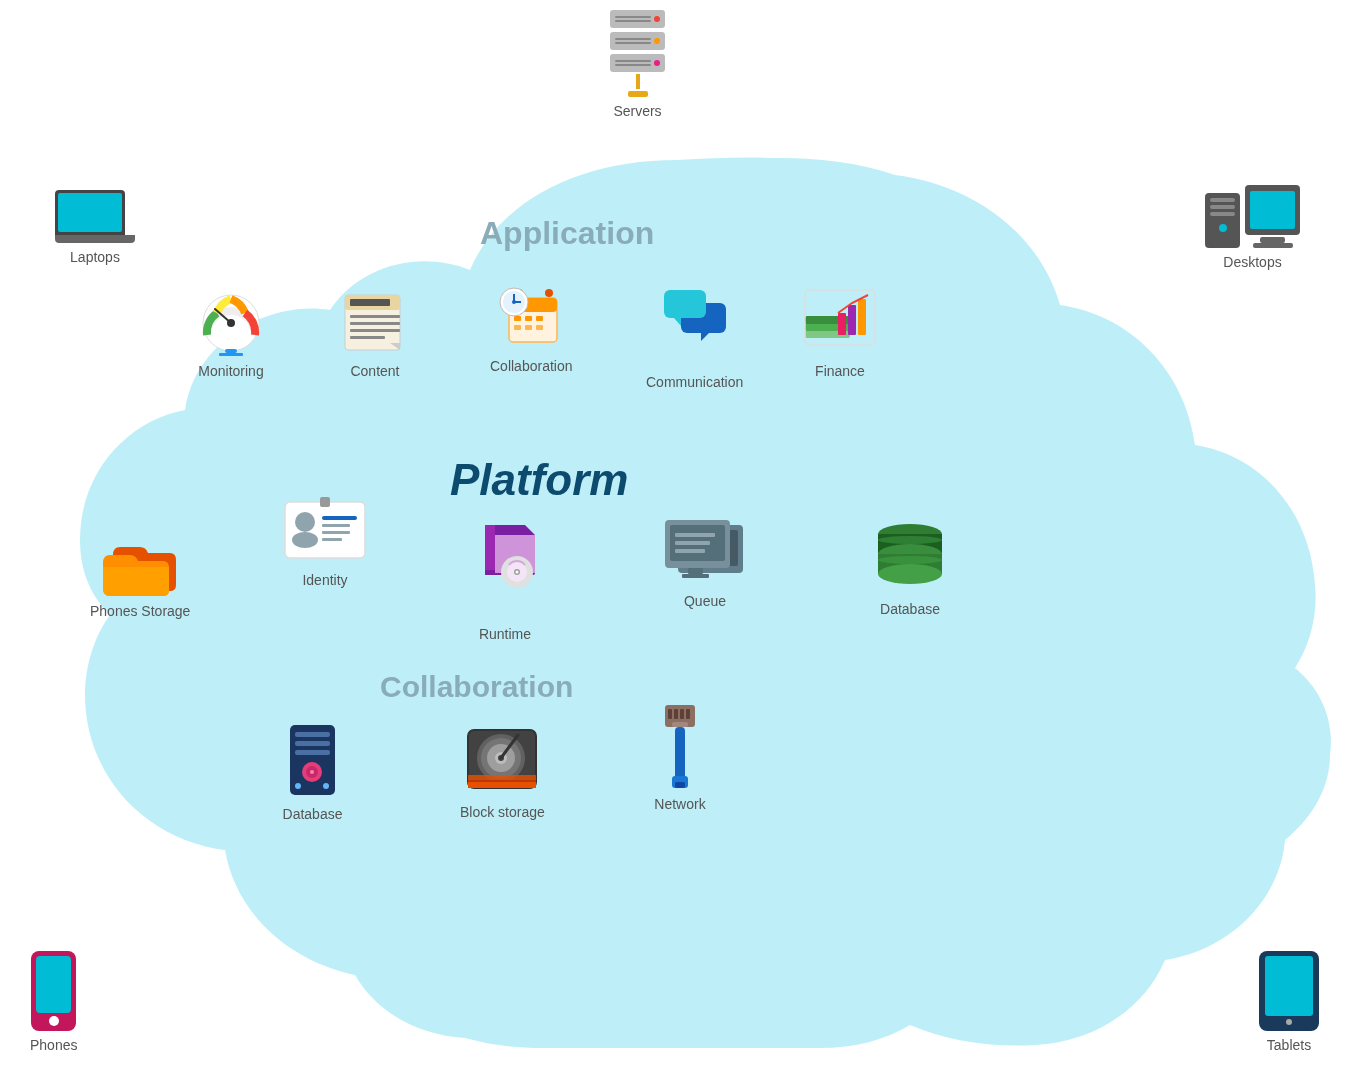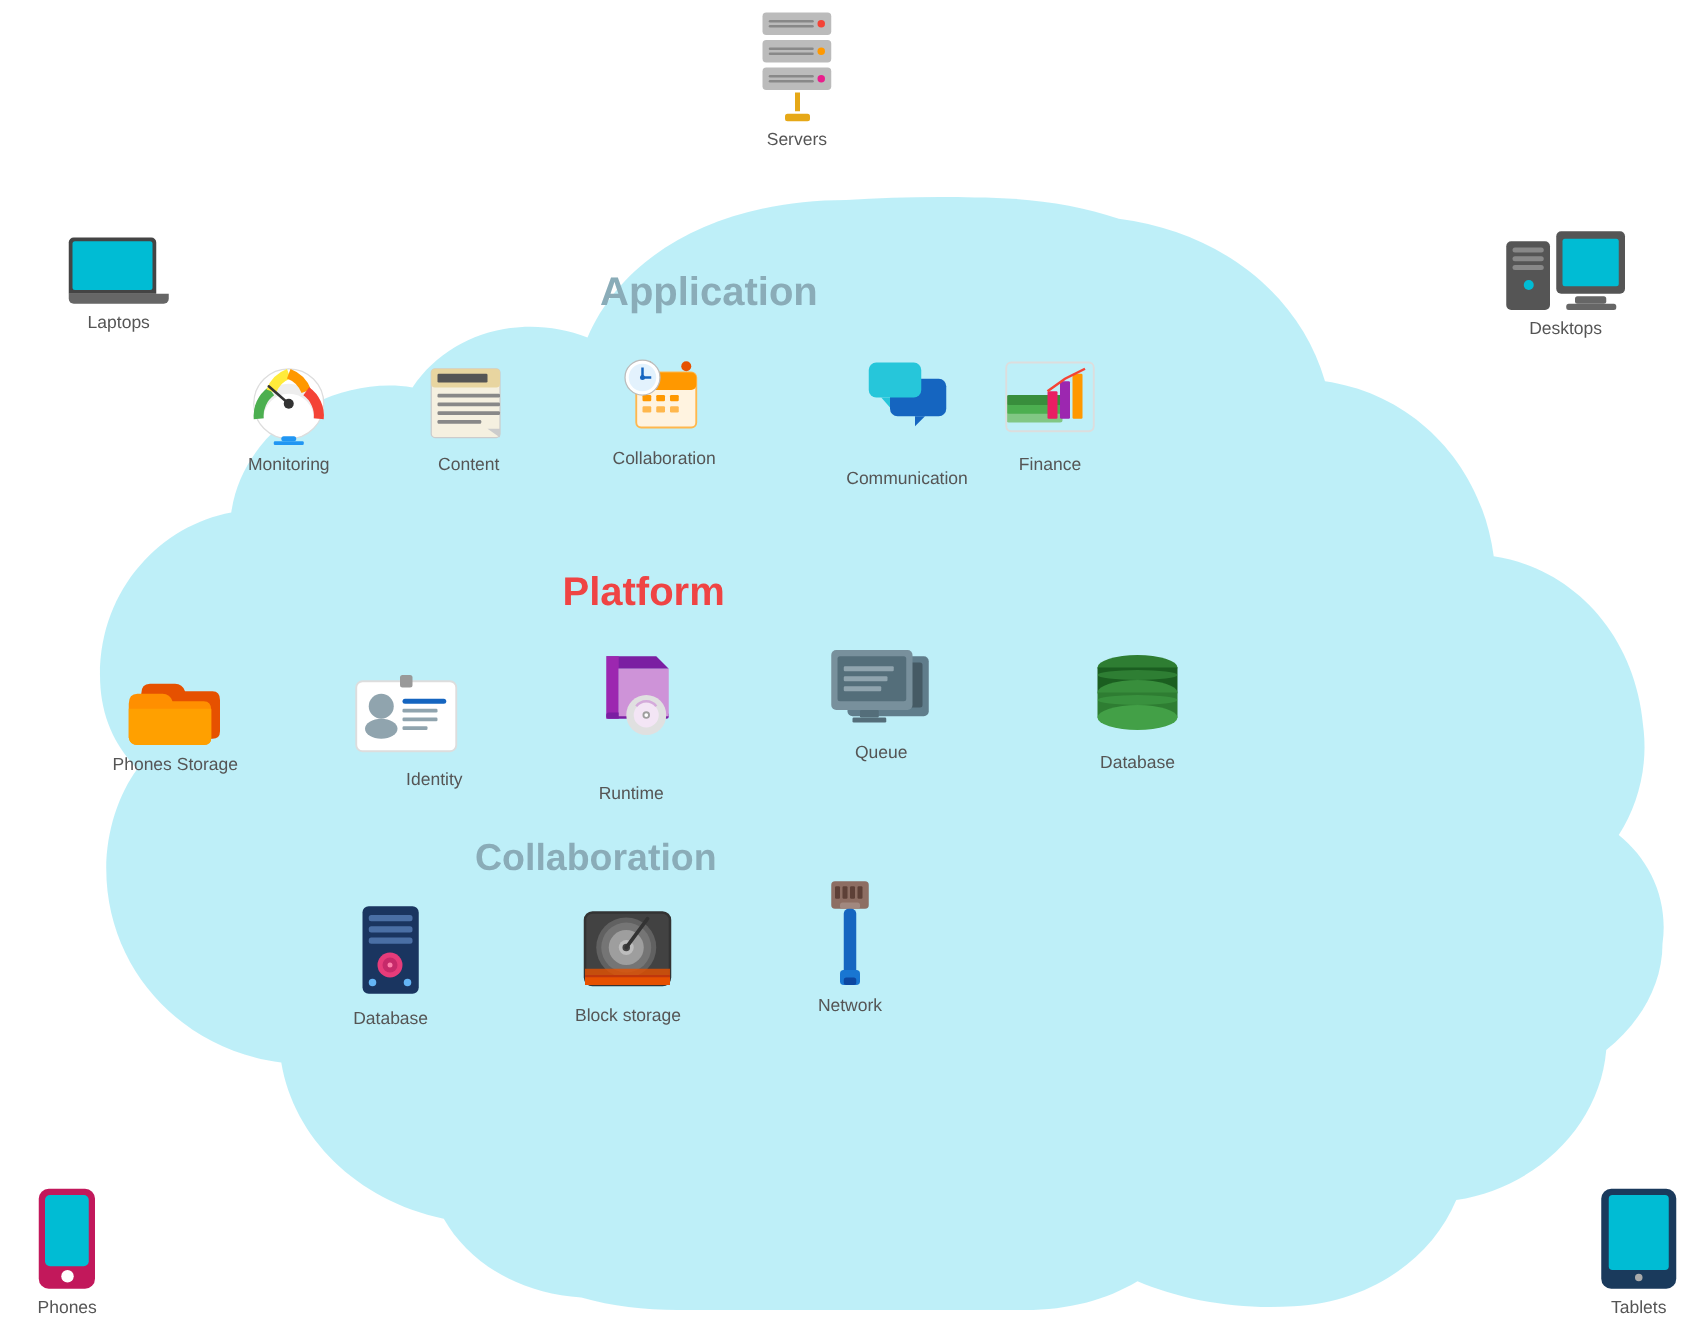--- a/index.html
+++ b/index.html
@@ -252,21 +252,21 @@
 </div>
 
 <div class="item" style="position:absolute; bottom:15px; left:30px;">
   <div class="phone-icon">
     <div class="phone-screen"></div>
     <div class="phone-button"></div>
   </div>
   <span class="item-label">Phones</span>
 </div>
 
-<div class="item" style="position:absolute; bottom:15px; right:14px;">
+<div class="item" style="position:absolute; bottom:15px; right:36px;">
   <div class="tablet-icon">
     <div class="tablet-screen"></div>
     <div class="tablet-dot"></div>
   </div>
   <span class="item-label">Tablets</span>
 </div>
 
 <div style="position:absolute; top:215px; left:480px;">
   <span style="font-size:32px; font-weight:bold; color:#8aacb8;">Application</span>
 </div>
@@ -328,21 +328,21 @@
 
     <circle cx="20" cy="22" r="14" fill="white" stroke="#bbb" stroke-width="1"></circle>
     <circle cx="20" cy="22" r="11" fill="#e3f2fd"></circle>
     <line x1="20" y1="22" x2="20" y2="14" stroke="#1565c0" stroke-width="2"></line>
     <line x1="20" y1="22" x2="27" y2="22" stroke="#1565c0" stroke-width="2"></line>
     <circle cx="20" cy="22" r="2" fill="#1565c0"></circle>
   </svg>
   <span class="item-label">Collaboration</span>
 </div>
 
-<div class="item" style="position:absolute; top:285px; left:677px;gap:24px;">
+<div class="item" style="position:absolute; top:285px; left:646px;gap:24px;">
   <svg width="72" height="65" viewBox="0 0 72 65">
 
     <rect x="22" y="18" width="45" height="30" rx="6" fill="#1565c0"></rect>
     <polygon points="50,48 42,48 42,56" fill="#1565c0"></polygon>
 
     <rect x="5" y="5" width="42" height="28" rx="6" fill="#26c6da"></rect>
     <polygon points="15,33 22,33 22,41" fill="#26c6da"></polygon>
   </svg>
   <span class="item-label">Communication</span>
 </div>
@@ -359,34 +359,34 @@
     <rect x="58" y="14" width="8" height="36" rx="1" fill="#ff9800"></rect>
 
     <polyline points="38,28 52,18 68,10" stroke="#f44336" stroke-width="2" fill="none"></polyline>
 
     <rect x="5" y="5" width="70" height="55" rx="4" fill="none" stroke="#ddd" stroke-width="1.5"></rect>
   </svg>
   <span class="item-label">Finance</span>
 </div>
 
 <div style="position:absolute; top:455px; left:450px;">
-  <span style="font-size:32px; font-weight:bold; color:#ef4444;">Platform</span>
+  <span style="font-size:44px; font-weight:bold; color:#0c4a6e;font-style:italic;">Platform</span>
 </div>
 
 <div class="item" style="position:absolute; top:525px; left:90px;">
   <svg width="85" height="72" viewBox="0 0 85 72">
 
     <path d="M 15 30 Q 15 22 22 22 L 42 22 Q 48 22 50 28 L 72 28 Q 78 28 78 35 L 78 60 Q 78 66 72 66 L 22 66 Q 16 66 15 60 Z" fill="#e65100"></path>
     <path d="M 5 38 Q 5 30 12 30 L 32 30 Q 38 30 40 36 L 65 36 Q 71 36 71 43 L 71 65 Q 71 71 65 71 L 12 71 Q 6 71 5 65 Z" fill="#ff8f00"></path>
     <path d="M 5 42 L 71 42 L 71 65 Q 71 71 65 71 L 12 71 Q 6 71 5 65 Z" fill="#ffa000"></path>
   </svg>
   <span class="item-label">Phones Storage</span>
 </div>
 
-<div class="item" style="position:absolute; top:537px; left:280px;align-items:flex-end;">
+<div class="item" style="position:absolute; top:494px; left:280px;">
   <svg width="90" height="72" viewBox="0 0 90 72">
 
     <rect x="5" y="8" width="80" height="56" rx="5" fill="white" stroke="#ddd" stroke-width="1.5"></rect>
 
     <rect x="40" y="3" width="10" height="10" rx="2" fill="#999"></rect>
 
     <circle cx="25" cy="28" r="10" fill="#90a4ae"></circle>
     <ellipse cx="25" cy="46" rx="13" ry="8" fill="#90a4ae"></ellipse>
 
     <rect x="42" y="22" width="35" height="4" rx="2" fill="#1565c0"></rect>

